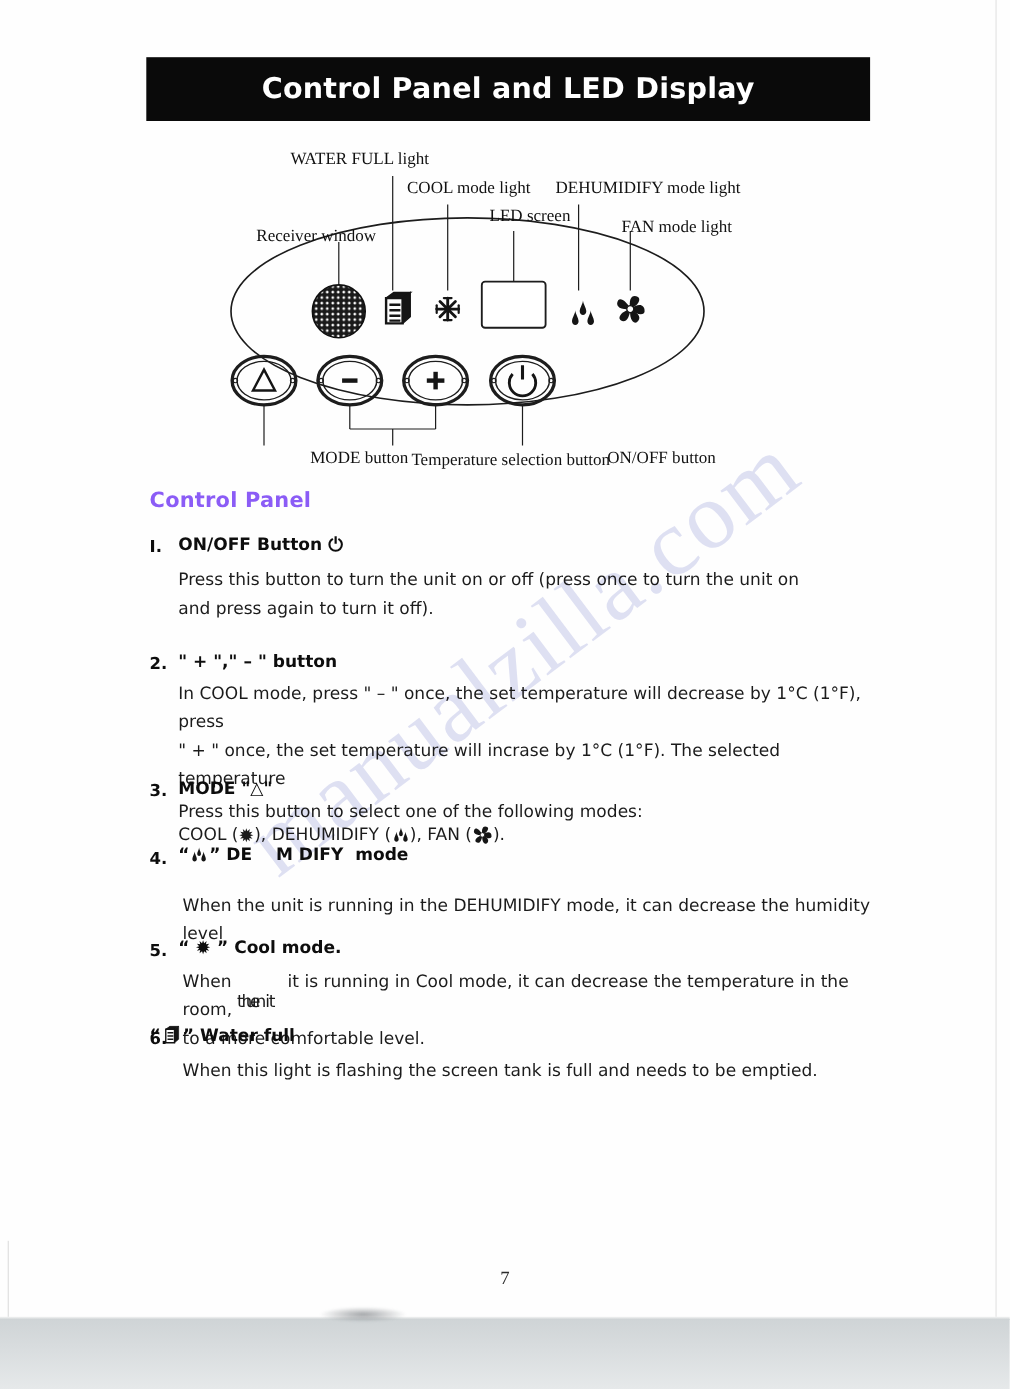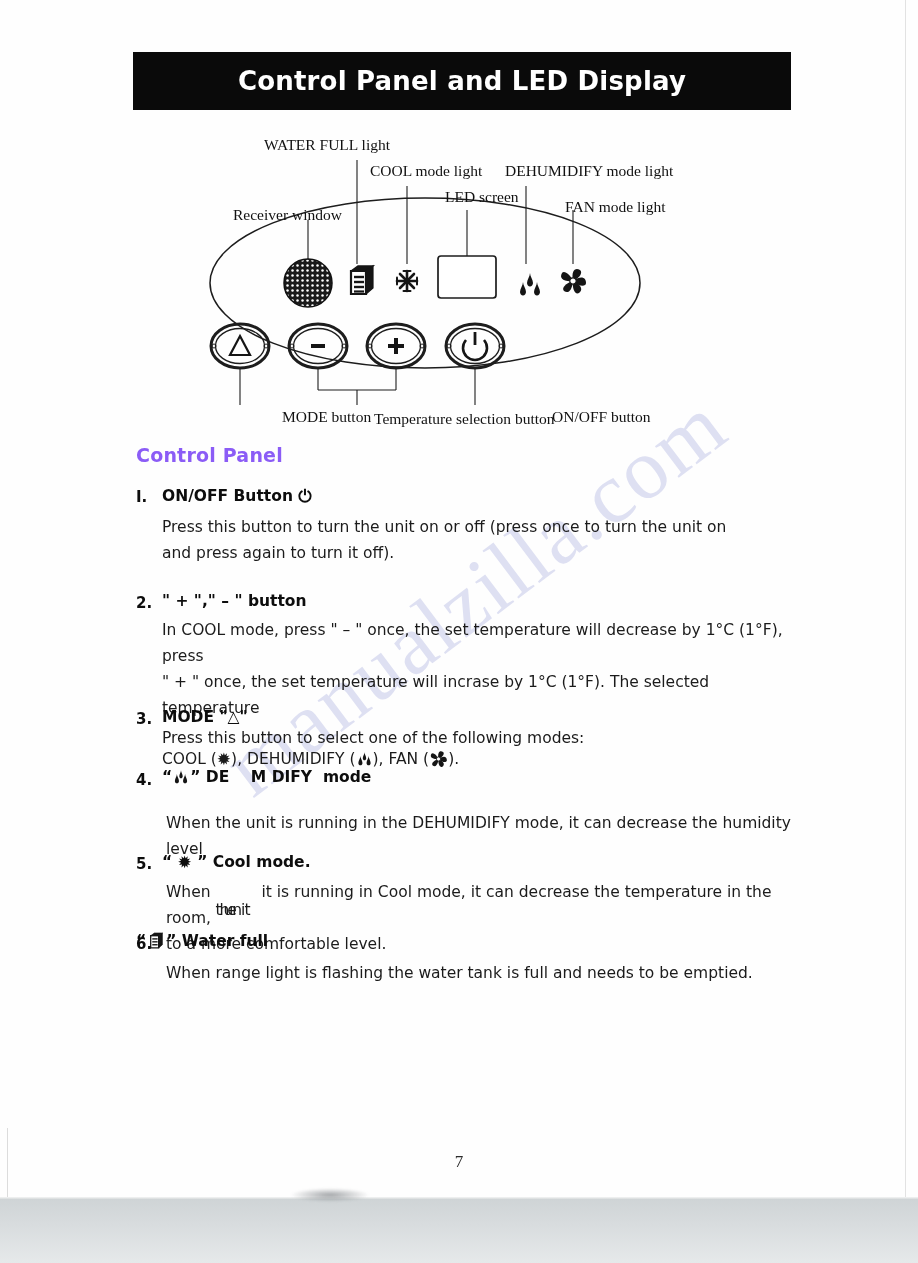--- a/index.html
+++ b/index.html
@@ -397,21 +397,21 @@
           <path d="M3,3 L10,-2 L25,-2 L18,3 Z" fill="#151515" stroke="#151515" stroke-width="1.4"></path>
           <path d="M18,3 L25,-2 L25,20 L18,26 Z" fill="#151515" stroke="#151515" stroke-width="1.2"></path>
           <line x1="6" y1="9" x2="16" y2="9" stroke="#151515" stroke-width="2.6"></line>
           <line x1="6" y1="14.5" x2="16" y2="14.5" stroke="#151515" stroke-width="2.6"></line>
           <line x1="6" y1="20" x2="16" y2="20" stroke="#151515" stroke-width="2.6"></line>
         </svg>
       </span><span>”</span>
       <span>Water full</span>
     </div>
     <div class="item-body thin" style="margin-left:30px; margin-top:7px;">
-      <div>When range light is flashing the water tank is full and needs to be emptied.</div>
+      <div>When this light is flashing the screen tank is full and needs to be emptied.</div>
     </div>
   </div>
 
   <div id="page-number">7</div>
 
 </div>
 
 <div id="scan-shadow-edge"></div>
 <div id="scan-shadow"></div>
 <div id="smudge"></div>

